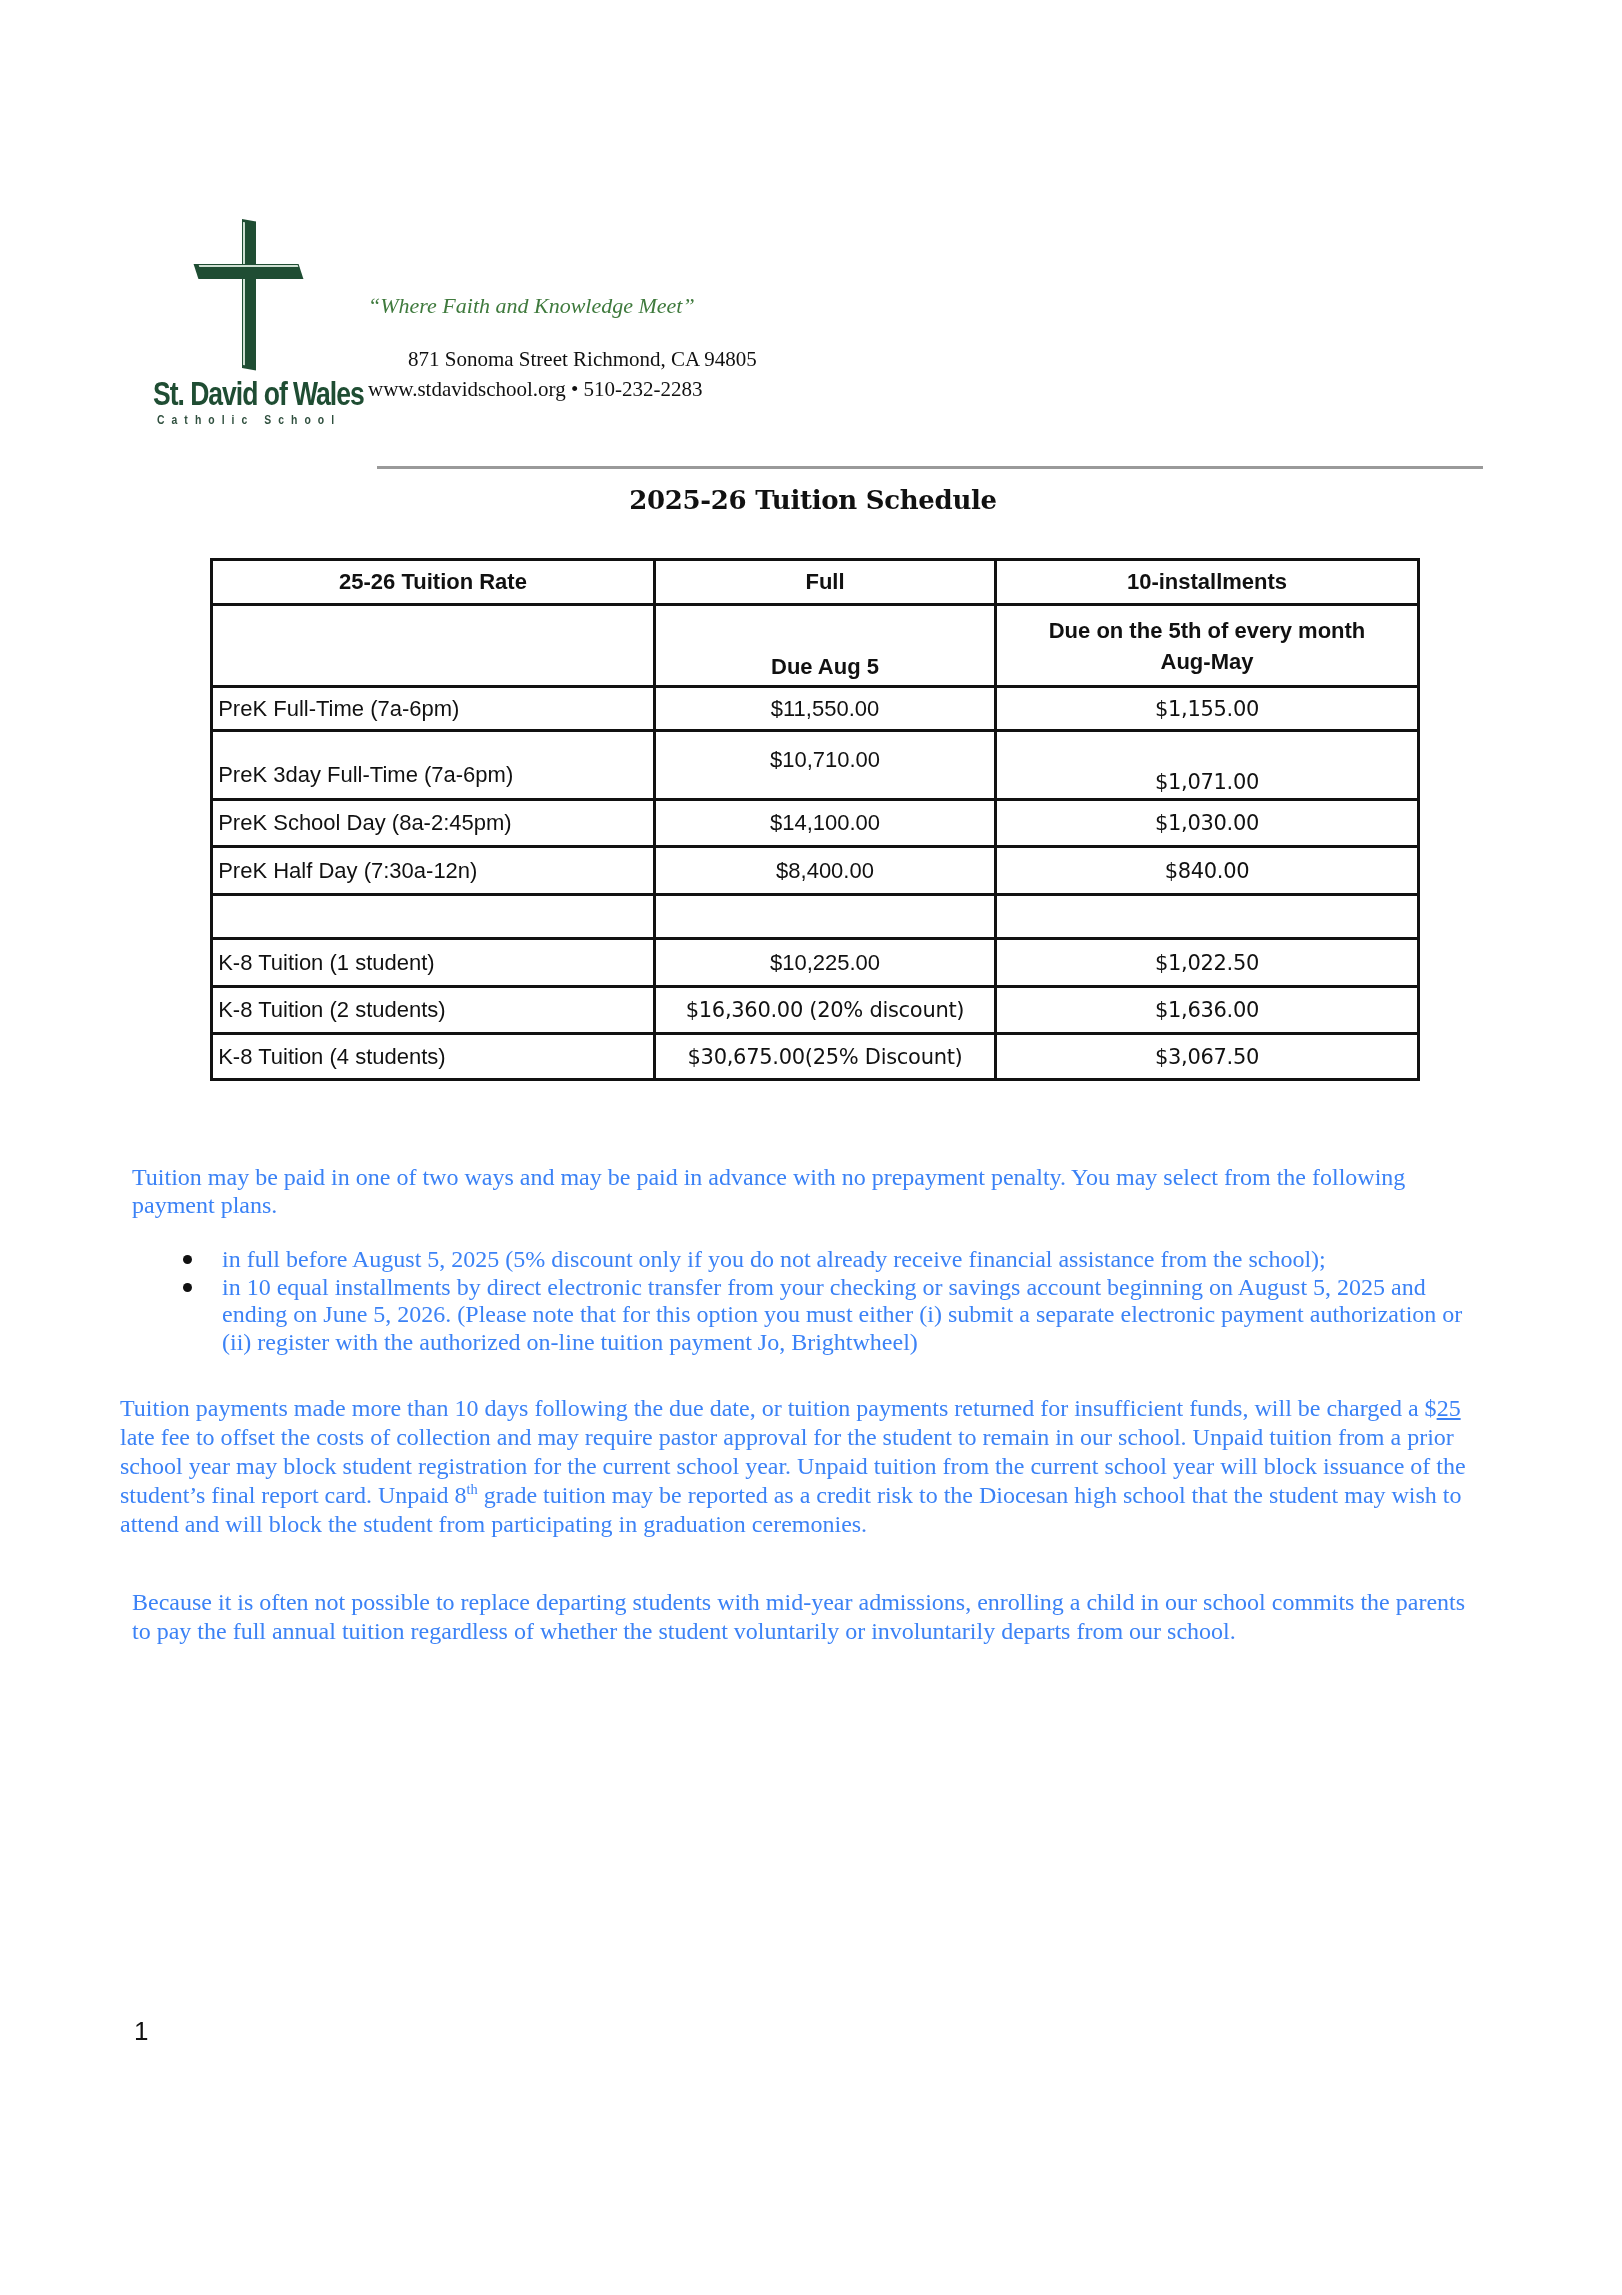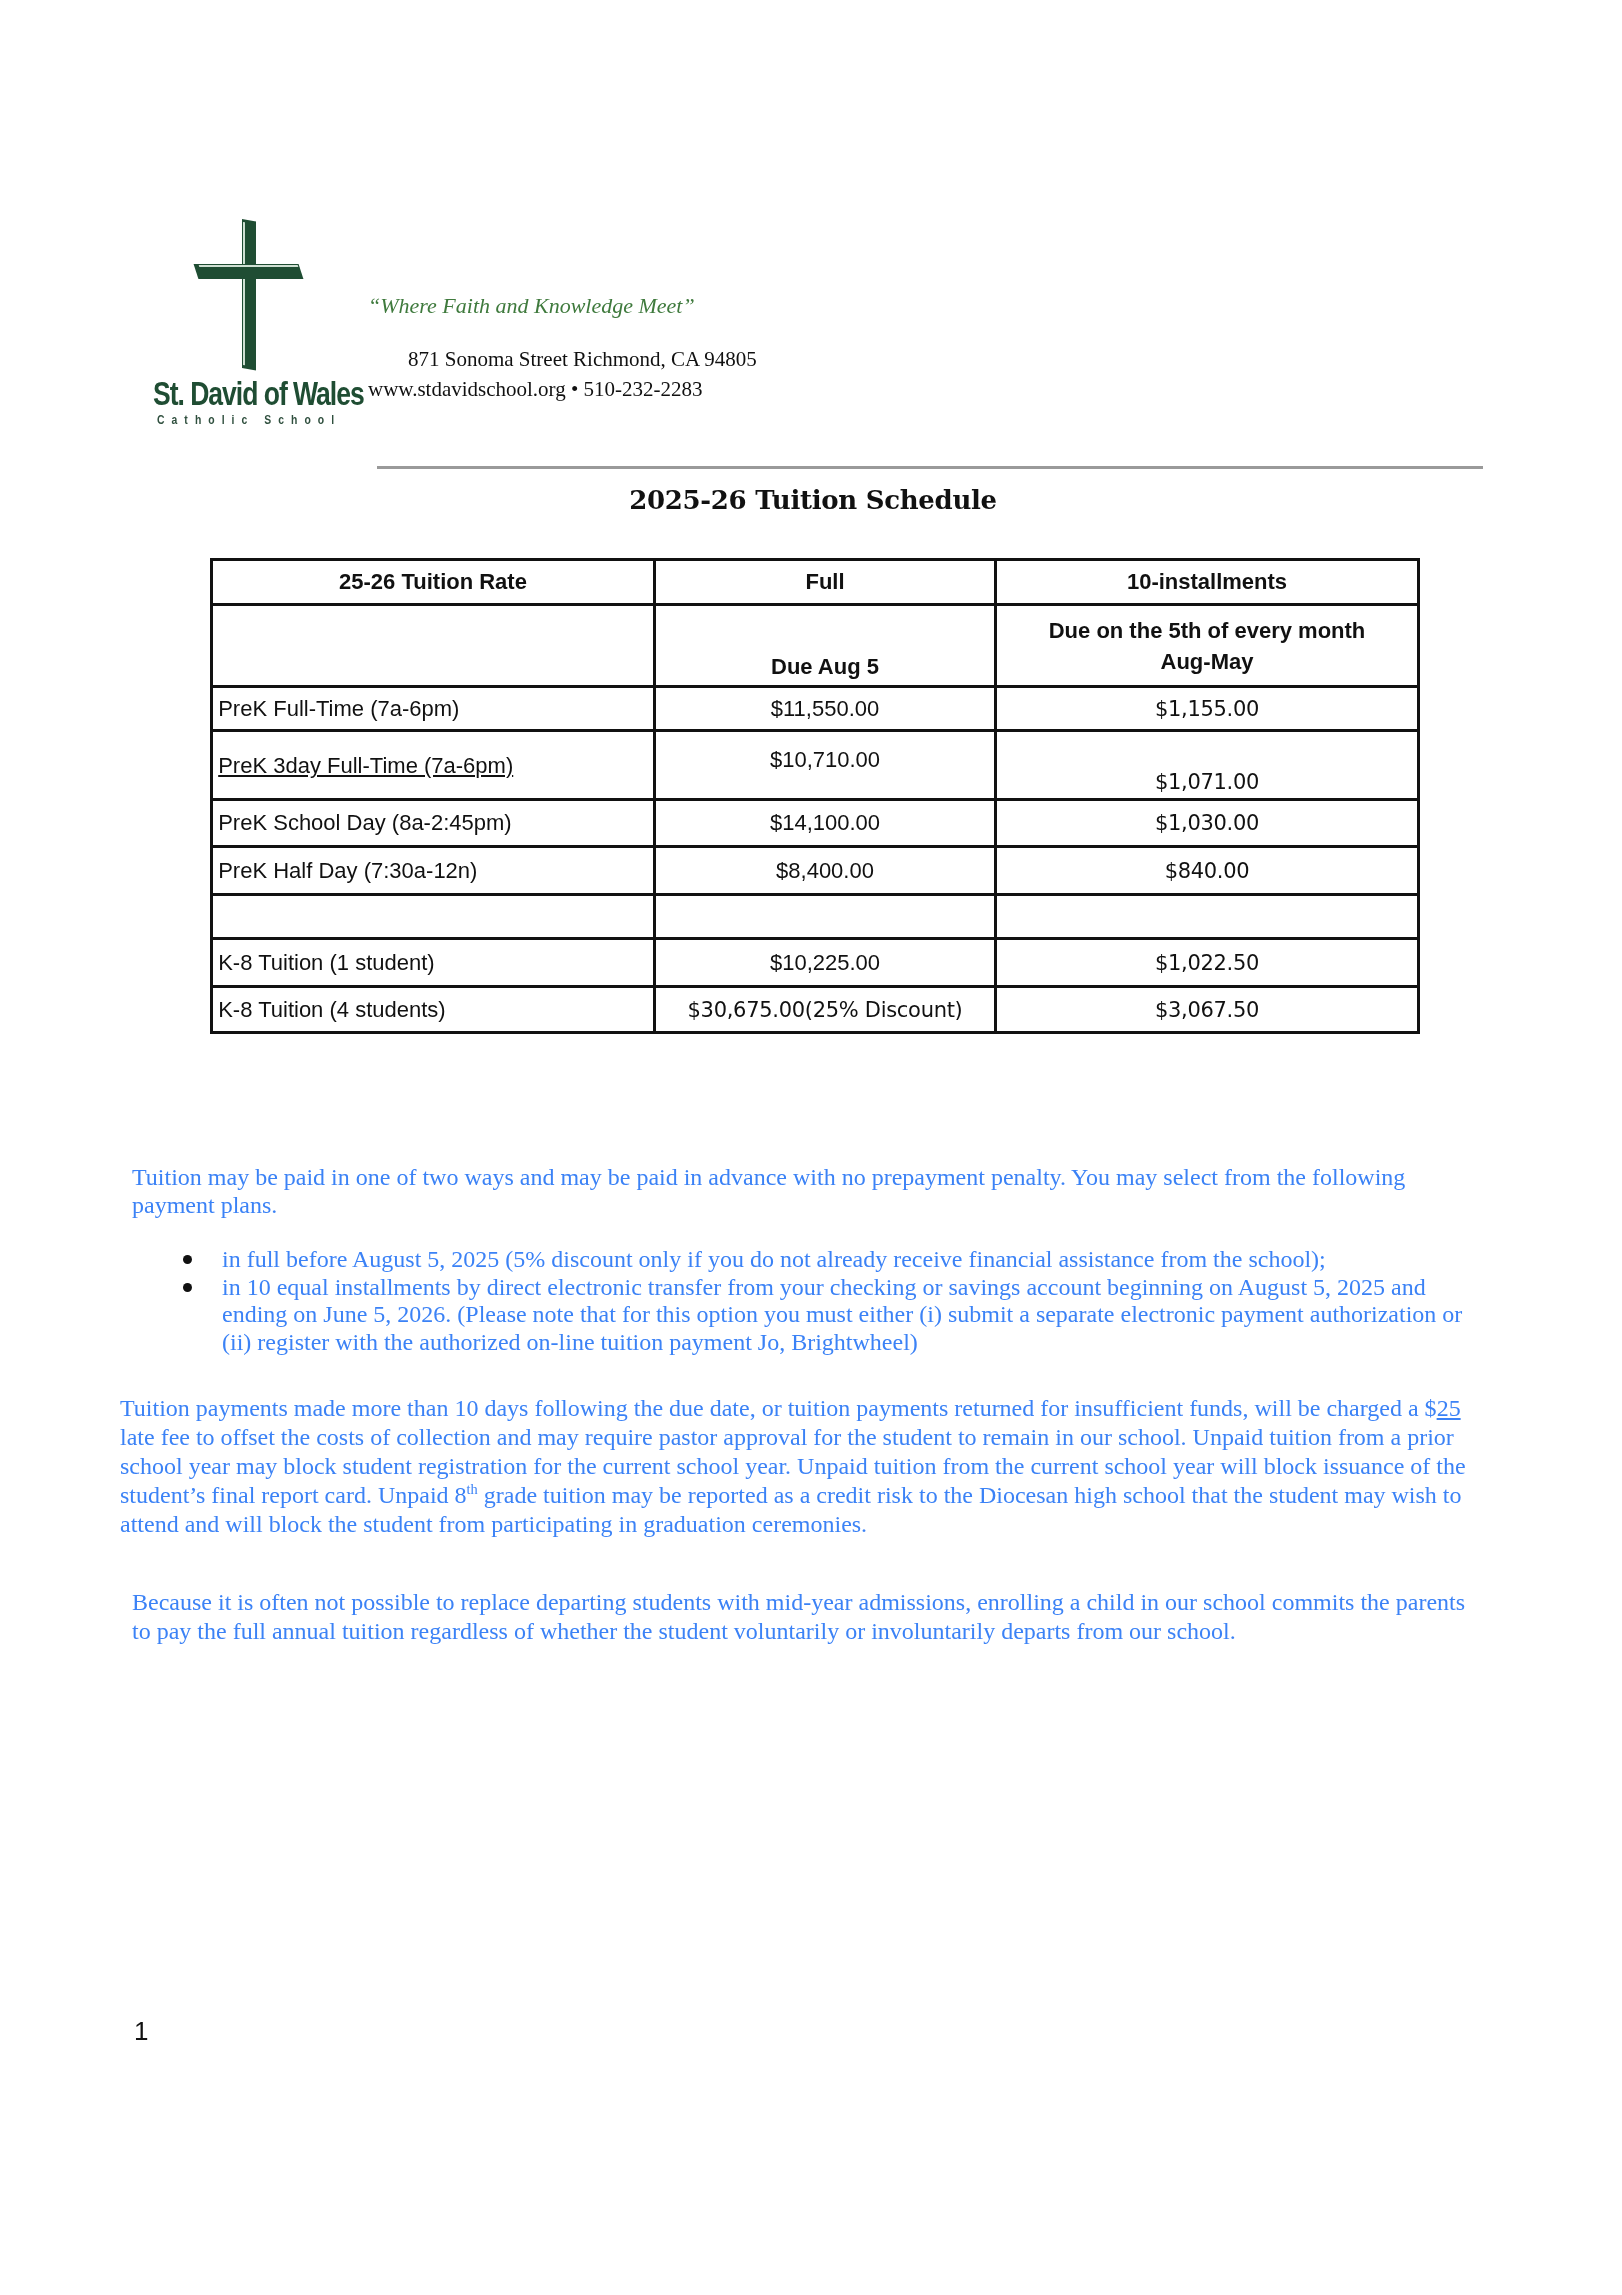--- a/index.html
+++ b/index.html
@@ -84,21 +84,21 @@
       <span class="cell-sub-top">Due on the 5th of every month</span>
       <span class="cell-sub-bot">Aug-May</span>
     </td>
   </tr>
   <tr style="height:44px">
     <td class="l">PreK Full-Time (7a-6pm)</td>
     <td class="c">$11,550.00</td>
     <td class="c calibri">$1,155.00</td>
   </tr>
   <tr style="height:69px">
-    <td class="l" style="vertical-align:bottom; padding-bottom:19px;text-decoration:underline;">PreK 3day Full-Time (7a-6pm)</td>
+    <td class="l" style="vertical-align:bottom; padding-bottom:10px;">PreK 3day Full-Time (7a-6pm)</td>
     <td class="c" style="vertical-align:bottom; padding-bottom:25px;border-radius:15px;">$10,710.00</td>
     <td class="c calibri" style="vertical-align:bottom; padding-bottom:4px;">$1,071.00</td>
   </tr>
   <tr style="height:47px">
     <td class="l">PreK School Day (8a-2:45pm)</td>
     <td class="c">$14,100.00</td>
     <td class="c calibri">$1,030.00</td>
   </tr>
   <tr style="height:48px">
     <td class="l">PreK Half Day (7:30a-12n)</td>
@@ -107,20 +107,25 @@
   </tr>
   <tr style="height:44px">
     <td class="l"></td>
     <td class="c"></td>
     <td class="c calibri"></td>
   </tr>
   <tr style="height:48px">
     <td class="l">K-8 Tuition (1 student)</td>
     <td class="c">$10,225.00</td>
     <td class="c calibri">$1,022.50</td>
+  </tr>
+  <tr style="height:47px">
+    <td class="l">K-8 Tuition (2 students)</td>
+    <td class="c calibri">$16,360.00 (20% discount)</td>
+    <td class="c calibri">$1,636.00</td>
   </tr>
   <tr style="height:46px">
     <td class="l">K-8 Tuition (4 students)</td>
     <td class="c calibri">$30,675.00(25% Discount)</td>
     <td class="c calibri">$3,067.50</td>
   </tr>
 </tbody>
   </table>
 
 <div class="abs body-text para1">Tuition may be paid in one of two ways and may be paid in advance with no prepayment penalty.  You may select from the following payment plans.</div>

